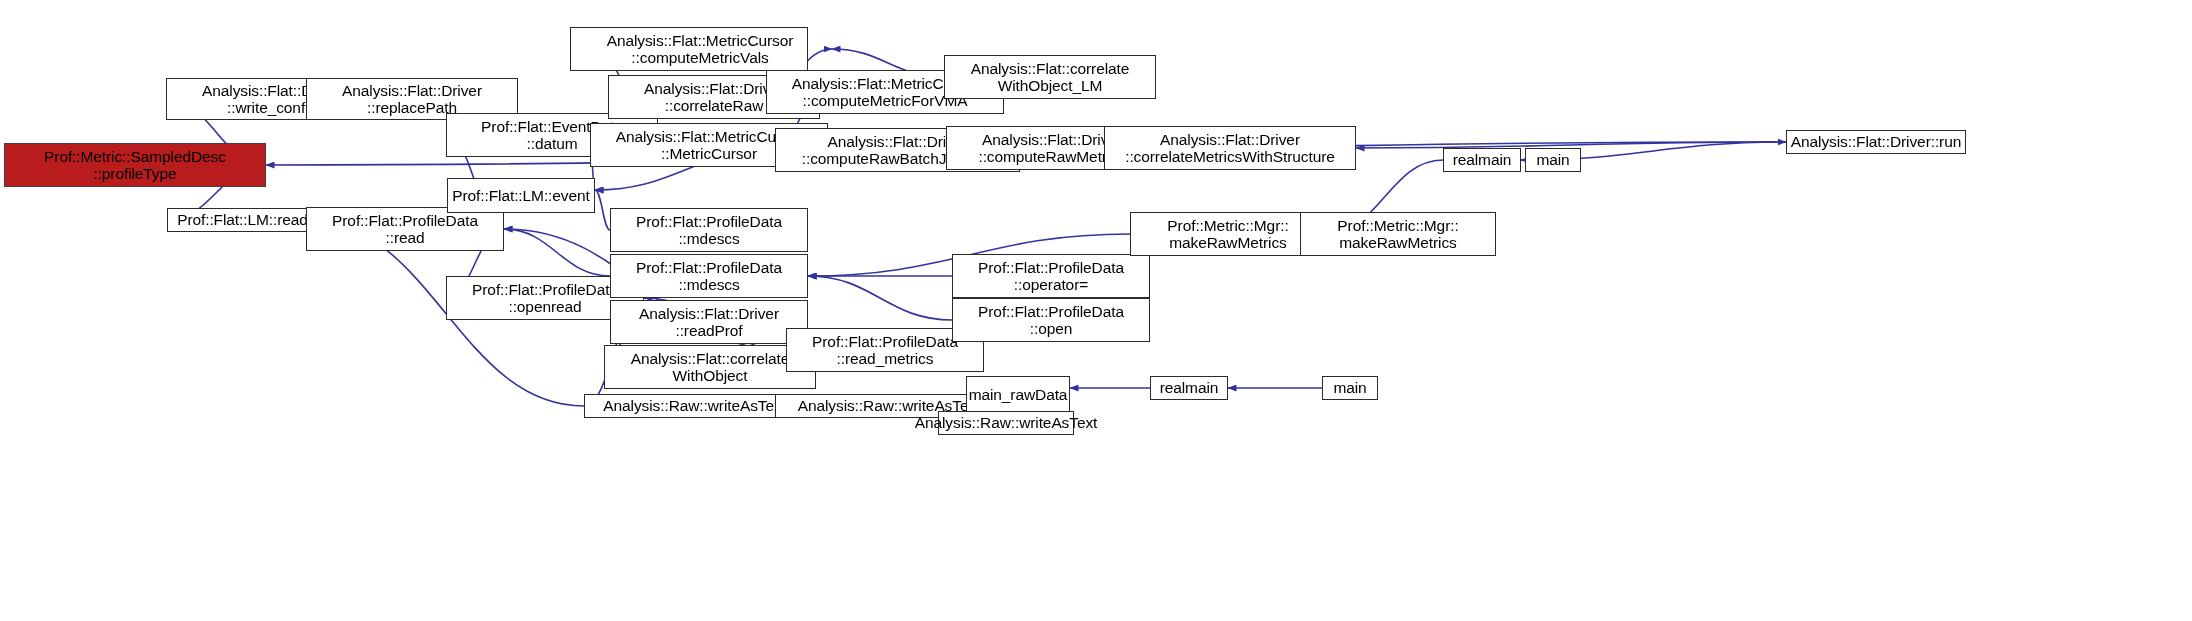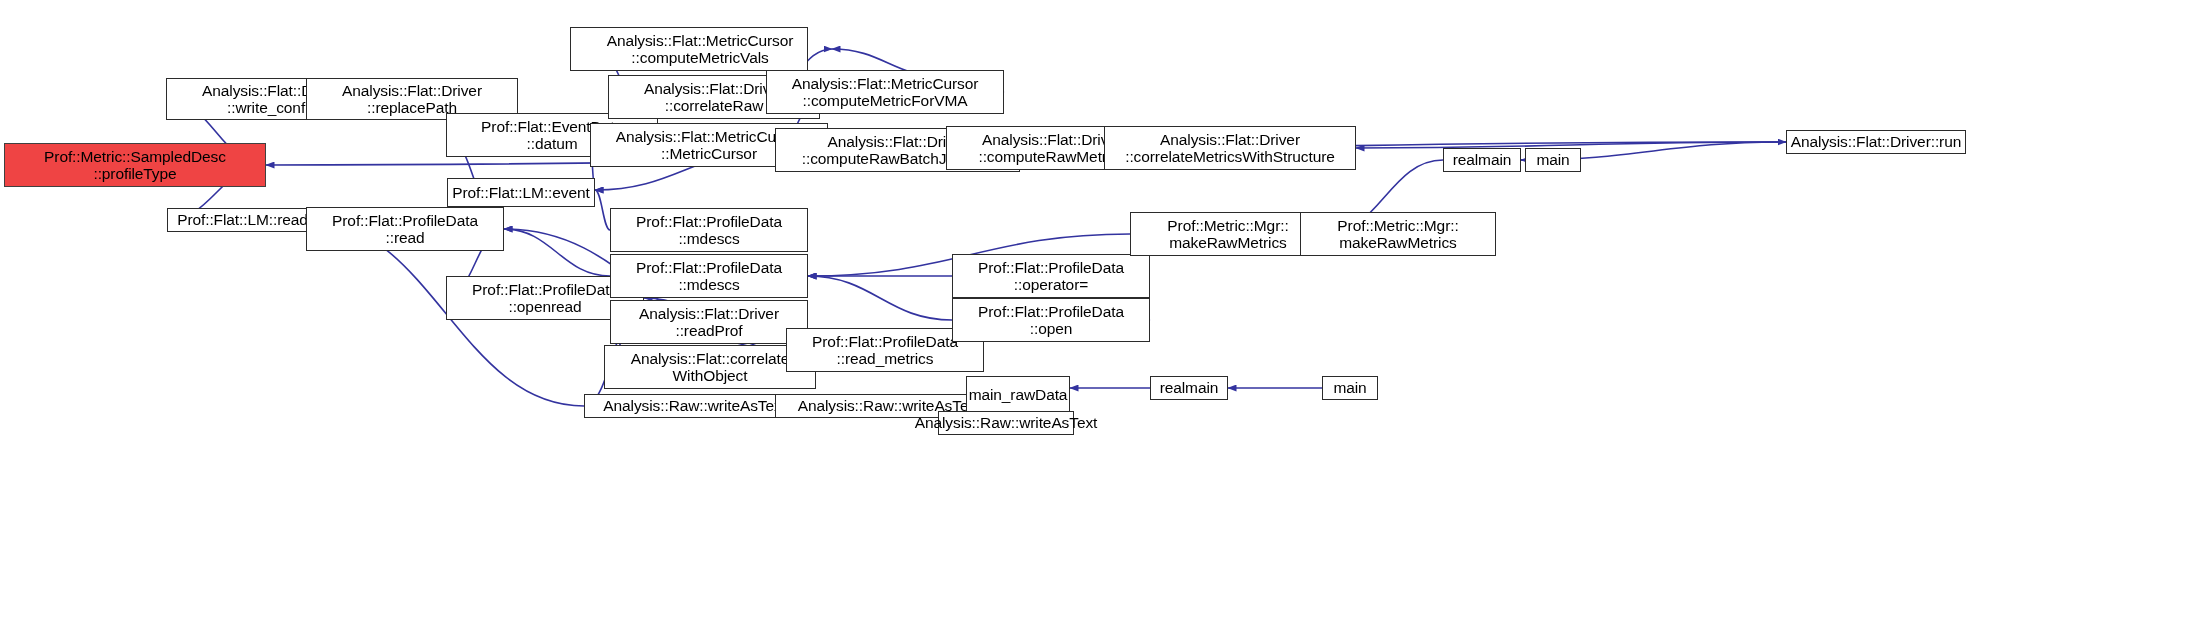--- a/index.html
+++ b/index.html
@@ -41,21 +41,21 @@
     align-items: center;
     justify-content: center;
     text-align: center;
     line-height: 1.12;
     font-size: 15.5px;
     letter-spacing: -0.1px;
     white-space: pre-line;
     cursor: pointer;
   }
   .node.current {
-    background: #ef4444;
+    background: #b91c1c;
     border: 1px solid #404040;
   }
   .node-label {
     display: block;
     padding: 0 4px;
     white-space: pre-line;
   }
 </style>
 </head>
 <body>
@@ -119,21 +119,21 @@
 ::profileType</span></div>
       <div class="node" style="left: 166px; top: 78px; width: 212px; height: 42px;"><span class="node-label">Analysis::Flat::Driver
 ::write_config</span></div>
       <div class="node" style="left: 306px; top: 78px; width: 212px; height: 42px;"><span class="node-label">Analysis::Flat::Driver
 ::replacePath</span></div>
       <div class="node" style="left: 167px; top: 208px; width: 151px; height: 24px;"><span class="node-label">Prof::Flat::LM::read</span></div>
       <div class="node" style="left: 306px; top: 207px; width: 198px; height: 44px;"><span class="node-label">Prof::Flat::ProfileData
 ::read</span></div>
       <div class="node" style="left: 446px; top: 113px; width: 212px; height: 44px;"><span class="node-label">Prof::Flat::EventData
 ::datum</span></div>
-      <div class="node" style="left: 447px; top: 178px; width: 148px; height: 29px;"><span class="node-label">Prof::Flat::LM::event</span></div>
+      <div class="node" style="left: 447px; top: 178px; width: 148px; height: 35px;"><span class="node-label">Prof::Flat::LM::event</span></div>
       <div class="node" style="left: 446px; top: 276px; width: 198px; height: 44px;"><span class="node-label">Prof::Flat::ProfileData
 ::openread</span></div>
       <div class="node" style="left: 608px; top: 75px; width: 212px; height: 44px;"><span class="node-label">Analysis::Flat::Driver
 ::correlateRaw</span></div>
       <div class="node" style="left: 590px; top: 123px; width: 238px; height: 44px;"><span class="node-label">Analysis::Flat::MetricCursor
 ::MetricCursor</span></div>
       <div class="node" style="left: 570px; top: 27px; width: 238px; height: 44px; padding-left: 22px;"><span class="node-label">Analysis::Flat::MetricCursor
 ::computeMetricVals</span></div>
       <div class="node" style="left: 610px; top: 208px; width: 198px; height: 44px;"><span class="node-label">Prof::Flat::ProfileData
 ::mdescs</span></div>
@@ -144,20 +144,22 @@
       <div class="node" style="left: 604px; top: 345px; width: 212px; height: 44px;"><span class="node-label">Analysis::Flat::correlate
 WithObject</span></div>
       <div class="node" style="left: 584px; top: 394px; width: 250px; height: 24px;"><span class="node-label">Analysis::Raw::writeAsText_flat</span></div>
       <div class="node" style="left: 766px; top: 70px; width: 238px; height: 44px;"><span class="node-label">Analysis::Flat::MetricCursor
 ::computeMetricForVMA</span></div>
       <div class="node" style="left: 775px; top: 128px; width: 245px; height: 44px;"><span class="node-label">Analysis::Flat::Driver
 ::computeRawBatchJob_LM</span></div>
       <div class="node" style="left: 786px; top: 328px; width: 198px; height: 44px;"><span class="node-label">Prof::Flat::ProfileData
 ::read_metrics</span></div>
       <div class="node" style="left: 775px; top: 394px; width: 228px; height: 24px;"><span class="node-label">Analysis::Raw::writeAsText</span></div>
+      <div class="node" style="left: 944px; top: 55px; width: 212px; height: 44px;"><span class="node-label">Analysis::Flat::correlate
+WithObject_LM</span></div>
       <div class="node" style="left: 952px; top: 254px; width: 198px; height: 44px;"><span class="node-label">Prof::Flat::ProfileData
 ::operator=</span></div>
       <div class="node" style="left: 952px; top: 298px; width: 198px; height: 44px;"><span class="node-label">Prof::Flat::ProfileData
 ::open</span></div>
       <div class="node" style="left: 946px; top: 126px; width: 212px; height: 44px;"><span class="node-label">Analysis::Flat::Driver
 ::computeRawMetrics</span></div>
       <div class="node" style="left: 966px; top: 376px; width: 104px; height: 38px;"><span class="node-label">main_rawData</span></div>
       <div class="node" style="left: 938px; top: 411px; width: 136px; height: 24px;"><span class="node-label">Analysis::Raw::writeAsText</span></div>
       <div class="node" style="left: 1130px; top: 212px; width: 196px; height: 44px;"><span class="node-label">Prof::Metric::Mgr::
 makeRawMetrics</span></div>

